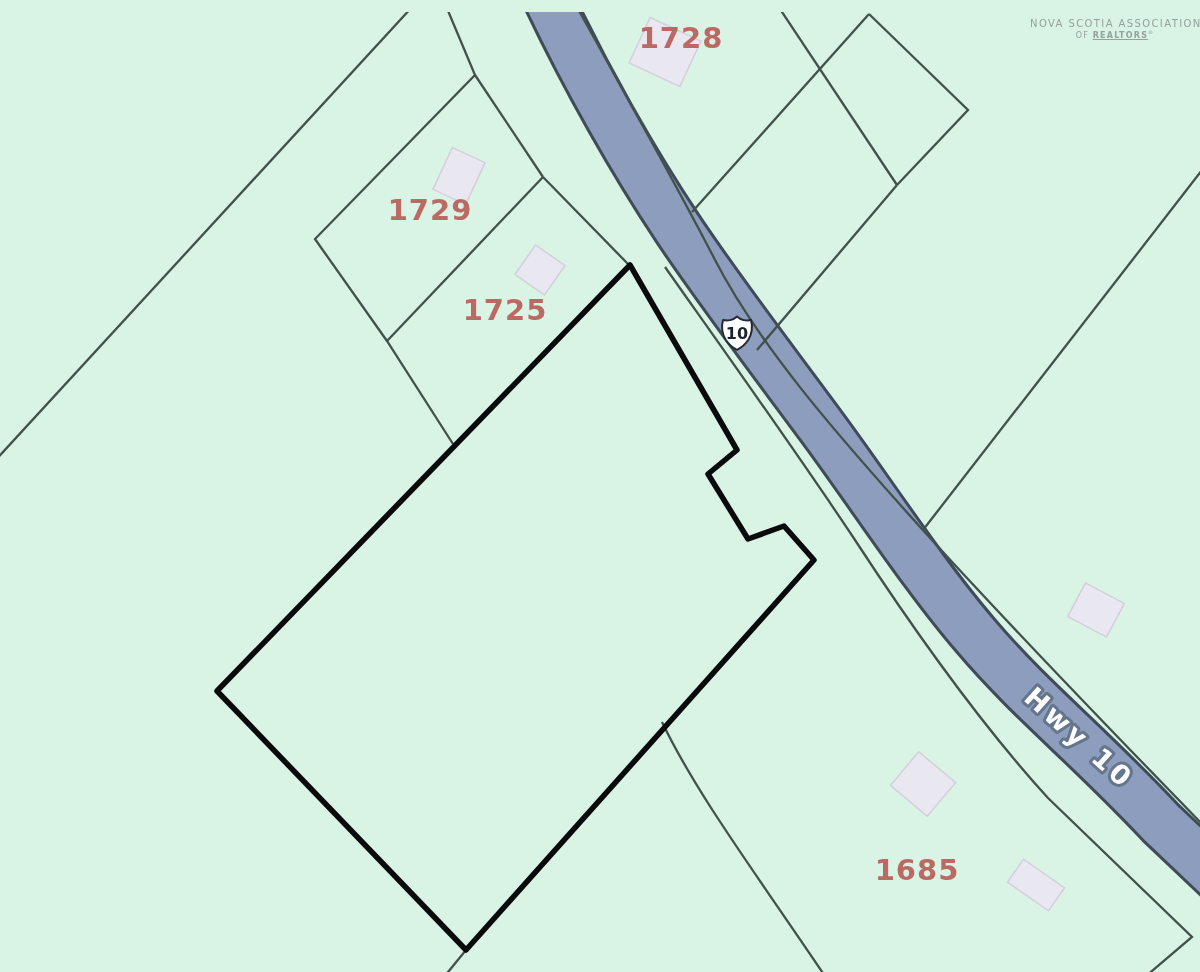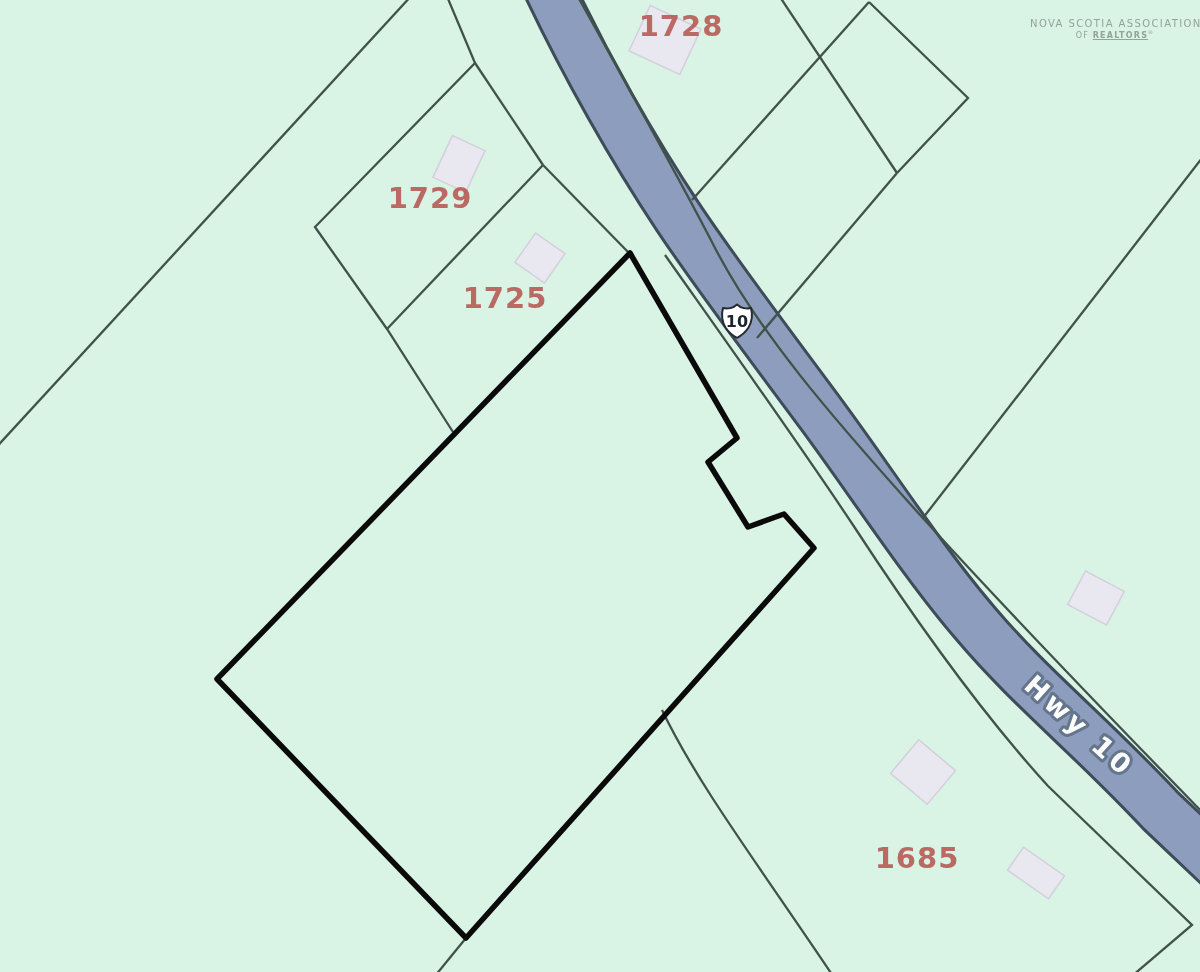--- a/index.html
+++ b/index.html
@@ -1,21 +1,21 @@
 <!DOCTYPE html>
 <html><head>
 <meta charset="utf-8">
 <style>
   html,body{margin:0;padding:0;}
   body{
     width:1200px;height:972px;overflow:hidden;position:relative;
     font-family:"DejaVu Sans","Liberation Sans",sans-serif;
     background:#d9f3e5;
   }
-  #map-stage{position:absolute;inset:0;}
+  #map-stage{position:absolute;inset:0;margin-top:12px;}
   svg text{user-select:none;}
   .parcel-num{
     font-family:"DejaVu Sans","Liberation Sans",sans-serif;
     font-size:29px;font-weight:bold;letter-spacing:1px;opacity:.85;
   }
   .hwy-name{
     font-family:"DejaVu Sans","Liberation Sans",sans-serif;
     font-size:27px;font-weight:bold;letter-spacing:4px;
     fill:#fdfdfd;stroke:#64758c;stroke-width:6px;
     paint-order:stroke;stroke-linejoin:round;

